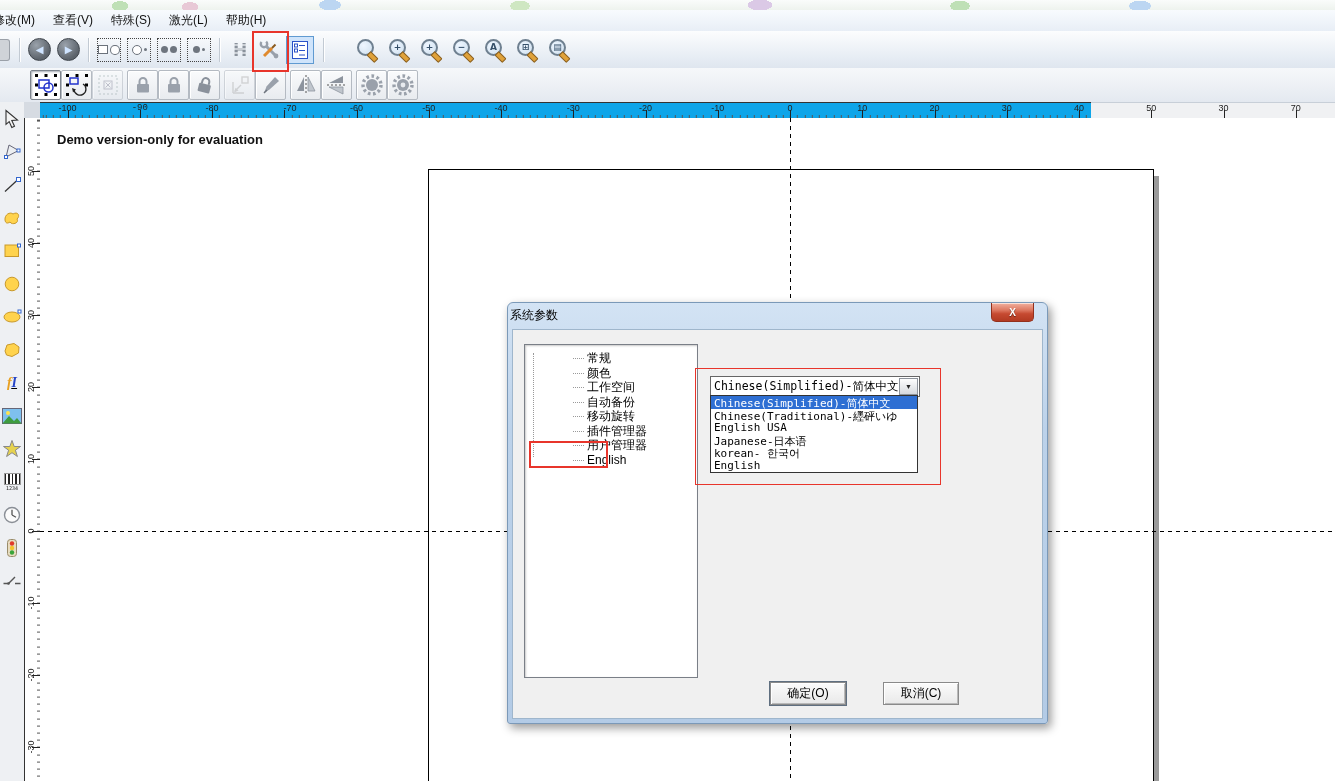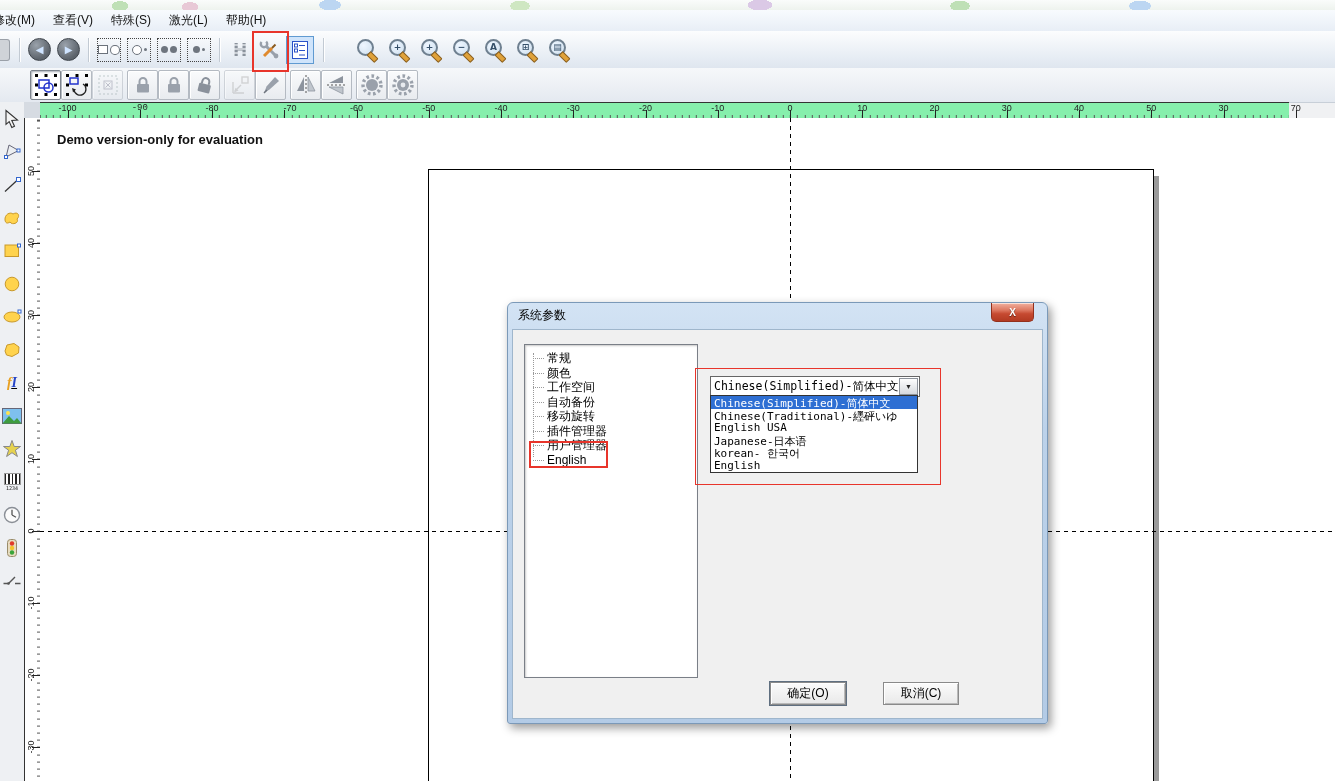--- a/index.html
+++ b/index.html
@@ -59,21 +59,21 @@
   .ebtn.disabled{opacity:.55;}
   .egap{width:4px;}
   
   #tool-column{position:absolute;left:0;top:102px;width:24px;height:679px;background:#eef0f3;
     border-right:1px solid #c8ccd2;}
   .ltool{width:24px;height:33px;display:flex;align-items:center;justify-content:center;
     background:transparent;border:none;padding:0;cursor:pointer;}
   
   #ruler-corner{position:absolute;left:24px;top:102px;width:16px;height:16px;background:#d6dbe2;
     border-bottom:1px solid #9aa0a8;border-right:1px solid #9aa0a8;}
-  #ruler-top{position:absolute;left:40px;top:102px;width:1249px;height:16px;background:#86efac;
+  #ruler-top{position:absolute;left:40px;top:102px;width:1051px;height:16px;background:#0ea5e9;
     border-top:1px solid #333;}
   #ruler-top .minor{position:absolute;left:0;bottom:0;width:100%;height:4px;
     background:repeating-linear-gradient(to right,#555 0 1px,transparent 1px 7.225px);background-position-x:5.8px;}
   #ruler-left{position:absolute;left:24px;top:118px;width:16px;height:663px;background:#fff;
     border-left:1px solid #333;}
   #ruler-left .minor{position:absolute;top:0;right:0;width:4px;height:100%;
     background:repeating-linear-gradient(to bottom,#555 0 1px,transparent 1px 7.2px);background-position-y:2.6px;}
   .tick-major-t{position:absolute;bottom:0;width:1px;height:9px;background:#222;}
   .tick-label-t{position:absolute;top:0;transform:translateX(-50%);font-size:9px;color:#222;}
   .tick-major-l{position:absolute;right:0;height:1px;width:9px;background:#222;}
@@ -86,21 +86,21 @@
   #page-shadow{position:absolute;left:1114px;top:58px;width:5px;height:630px;background:#9a9a9a;}
   #crosshair-v{position:absolute;left:750px;top:0;width:1px;height:663px;
     background:repeating-linear-gradient(to bottom,#000 0 4px,transparent 4px 8px);}
   #crosshair-h{position:absolute;left:0;top:413px;width:1295px;height:1px;
     background:repeating-linear-gradient(to right,#000 0 4px,transparent 4px 8px);}
   
   #dialog{position:absolute;left:507px;top:302px;width:539px;height:420px;z-index:50;
     background:linear-gradient(#d3e3f4,#bcd2ea 30%,#b3cbe6);border:1px solid #7b99b8;
     border-radius:6px 6px 3px 3px;box-shadow:3px 4px 10px rgba(0,0,0,.4);}
   #dlg-titlebar{position:absolute;left:0;top:0;right:0;height:25px;display:flex;align-items:center;}
-  #dlg-title{margin-left:10px;font-size:12px;color:#000;}
+  #dlg-title{margin-left:2px;font-size:12px;color:#000;}
   #dlg-close{position:absolute;right:13px;top:0;width:43px;height:19px;border:1px solid #93301d;
     border-top:none;border-radius:0 0 5px 5px;color:#fff;font:bold 10px "Liberation Sans",sans-serif;
     background:linear-gradient(#f2b2a0,#dd7760 40%,#c64a31 60%,#b23a22);cursor:pointer;padding:0;
     text-shadow:0 1px 1px rgba(0,0,0,.5);box-shadow:inset 0 1px 0 rgba(255,255,255,.6);}
   #dlg-content{position:absolute;left:4px;right:4px;top:26px;bottom:4px;background:#f0f0f0;
     border:1px solid #9fb6cc;}
   #dlg-tree{position:absolute;left:11px;top:14px;width:172px;height:332px;background:#fff;
     border:1px solid #7a7f87;box-shadow:inset 1px 1px 2px #c9c9c9;overflow:hidden;}
   #tree-vline{position:absolute;left:8px;top:8px;height:104px;border-left:1px dotted #999;}
   .tree-row{position:relative;height:14.5px;line-height:14.5px;font-size:12px;color:#000;
@@ -553,21 +553,21 @@
   </div>
 
   <div id="dialog">
     <div id="dlg-titlebar">
       <span id="dlg-title">系统参数</span>
     </div>
     <button id="dlg-close">X</button>
     <div id="dlg-content">
       <div id="dlg-tree">
         <div id="tree-vline"></div>
-        <div id="tree-rows" style="position:relative;padding-top:6px;">
+        <div id="tree-rows" style="position:relative;padding-top:6px;margin-left:40px;">
             <div class="tree-row">常规</div>
             <div class="tree-row">颜色</div>
             <div class="tree-row">工作空间</div>
             <div class="tree-row">自动备份</div>
             <div class="tree-row">移动旋转</div>
             <div class="tree-row">插件管理器</div>
             <div class="tree-row">用户管理器</div>
             <div class="tree-row">English</div>
           </div>
       </div>

